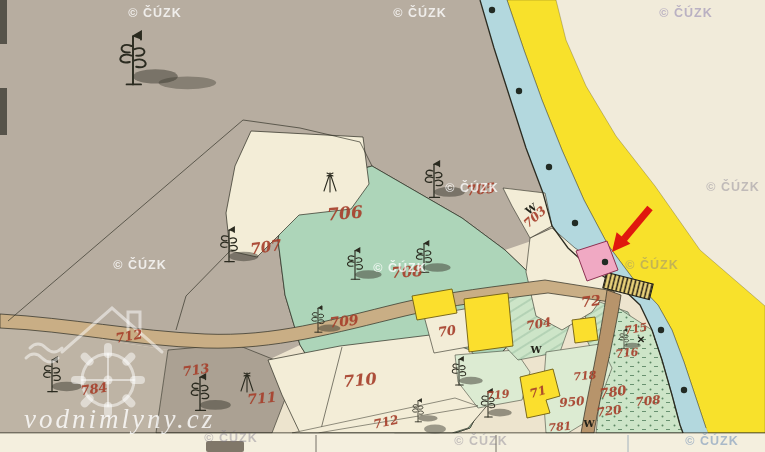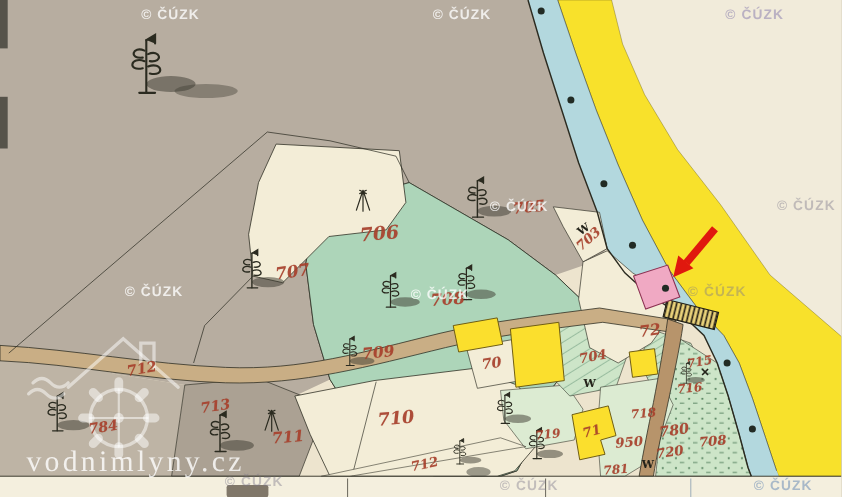--- a/index.html
+++ b/index.html
@@ -11,21 +11,21 @@
         text-shadow:0 0 1px rgba(120,40,20,.25);pointer-events:none;}
   .mark{position:absolute;font-family:"DejaVu Serif",serif;font-weight:700;font-size:10px;
         color:#23231a;transform:translate(-50%,-50%);pointer-events:none;}
   .wm{position:absolute;transform:translate(-50%,-50%);font:700 12.5px "Liberation Sans",sans-serif;
       letter-spacing:1px;white-space:nowrap;pointer-events:none;text-align:right;}
   .wm.light{color:rgba(255,255,255,.78);}
   .wm.faint{color:rgba(125,118,138,.42);}
   .wm.faint-purple{color:rgba(132,120,172,.5);}
   .wm.faint-blue{color:rgba(108,140,182,.55);}
   .vm-text{position:absolute;left:24px;top:404px;font-family:"Liberation Serif",serif;
-      font-size:27px;letter-spacing:3px;color:rgba(255,255,255,.8);
+      font-style:italic;font-size:27px;letter-spacing:3px;color:rgba(255,255,255,.8);
       pointer-events:none;text-align:right;}
 </style>
 </head>
 <body>
 
 <div class="stage">
 
 <svg id="map-svg" width="765" height="452" viewBox="0 0 765 452" xmlns="http://www.w3.org/2000/svg">
   <defs>
     <pattern id="hatchDense" width="6" height="6" patternUnits="userSpaceOnUse" patternTransform="rotate(-32)">

